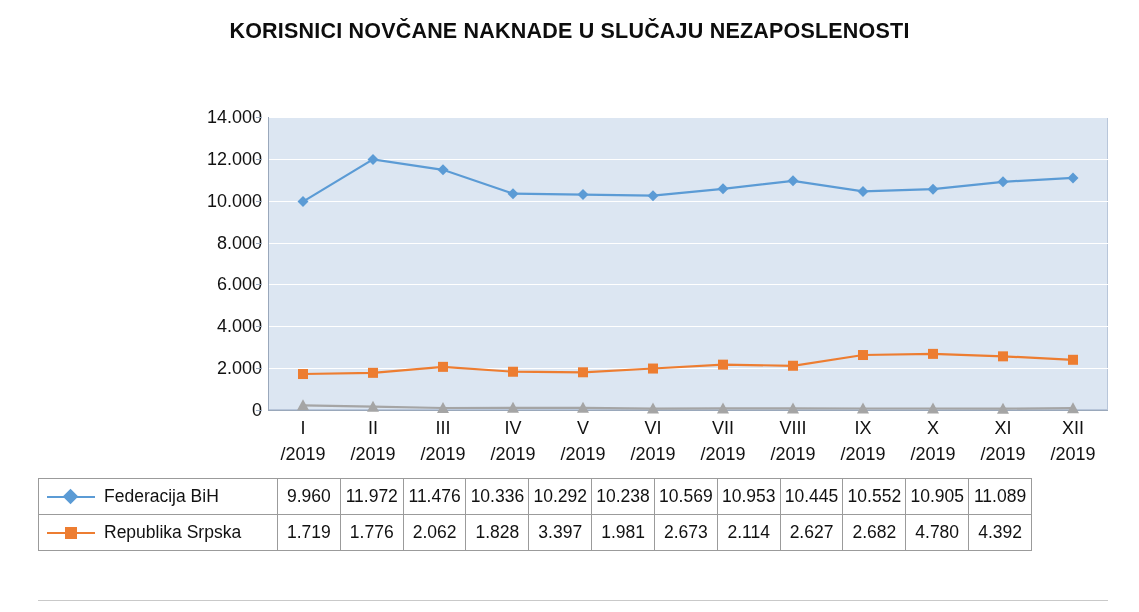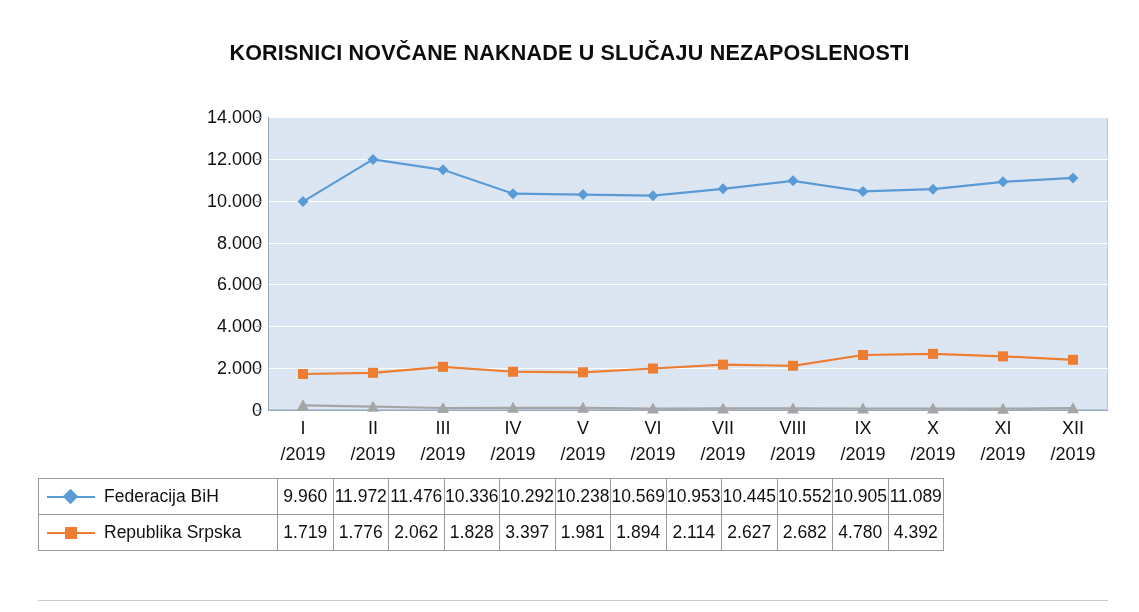--- a/index.html
+++ b/index.html
@@ -17,21 +17,21 @@
   #root {
     position: relative;
     width: 1139px;
     height: 612px;
     box-sizing: border-box;
   }
   
   .chart-title {
     position: absolute;
     left: 0;
-    top: 38px;
+    top: 16px;
     width: 1139px;
     text-align: center;
     font-size: 21.5px;
     font-weight: bold;
     line-height: 1.42;
     letter-spacing: 0.2px;
     color: #0d0d0d;
   }
   
   .plot-wrap {
@@ -109,21 +109,21 @@
     line-height: 1.42;
     color: #111;
     padding-top: 5px;
     box-sizing: border-box;
   }
   
   .data-table {
     position: absolute;
     left: 38px;
     top: 478px;
-    width: 906px;
+    width: 994px;
     border-collapse: collapse;
     table-layout: fixed;
   }
   .data-table td {
     border: 1px solid #9b9b9b;
     height: 35px;
     font-size: 17.5px;
     text-align: center;
     color: #111;
     padding: 0;
@@ -350,21 +350,21 @@
               </span>
               <span class="legend-label">Republika Srpska</span>
             </div>
           </td>
           <td>1.719</td>
           <td>1.776</td>
           <td>2.062</td>
           <td>1.828</td>
           <td>3.397</td>
           <td>1.981</td>
-          <td>1.894</td>
+          <td>2.673</td>
           <td>2.114</td>
           <td>2.627</td>
           <td>2.682</td>
           <td>4.780</td>
           <td>4.392</td>
         </tr>
       </tbody>
   </table>
 
   <div class="bottom-rule"></div>

